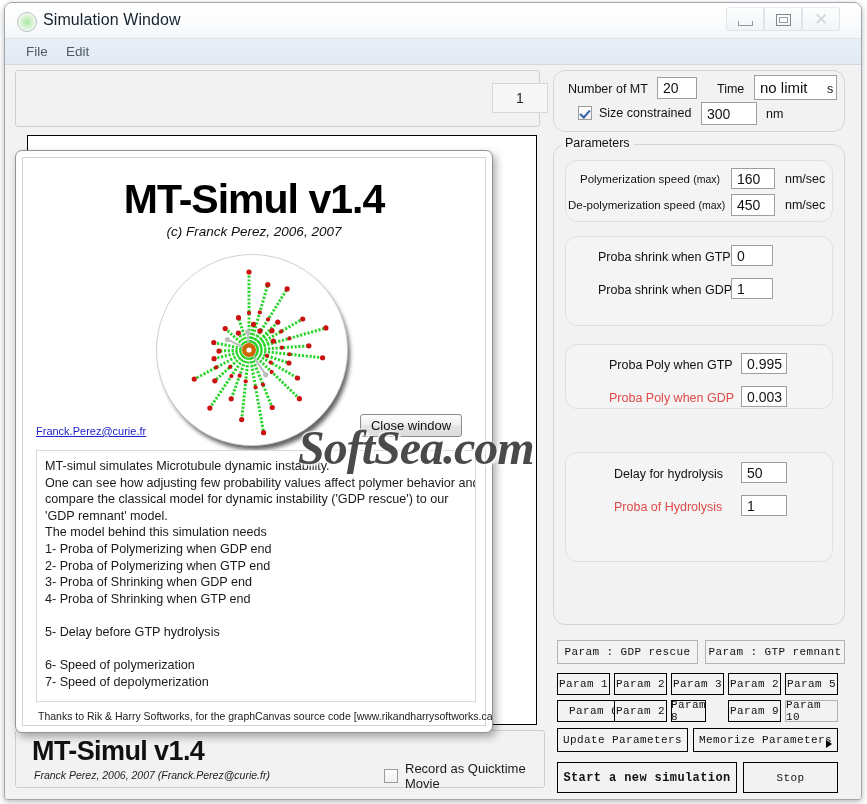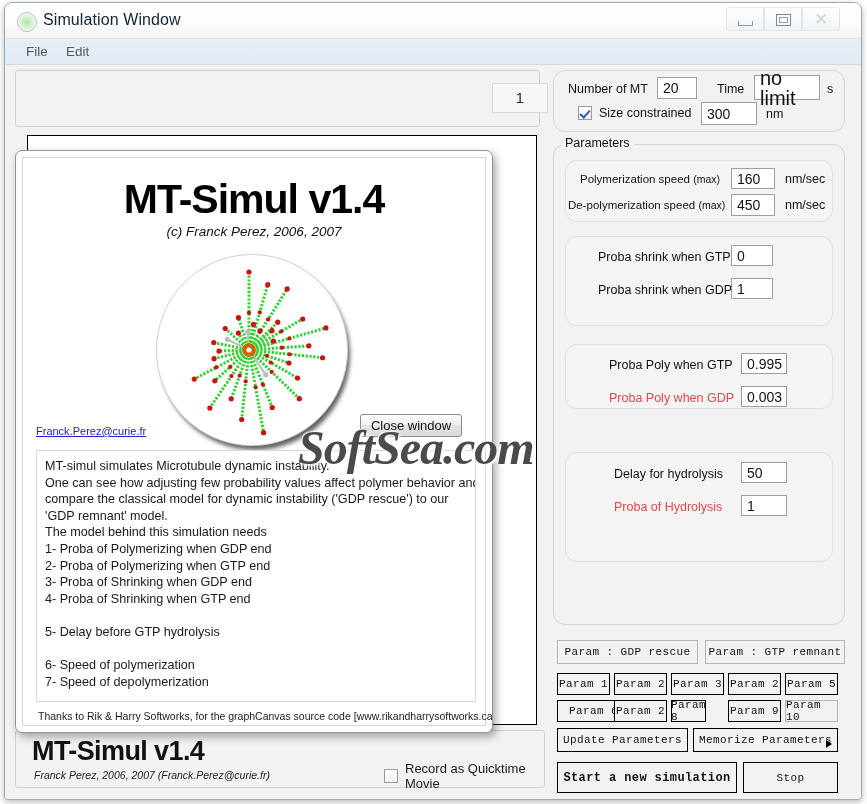--- a/index.html
+++ b/index.html
@@ -385,21 +385,21 @@
         </div>
       </div>
     </div>
 
     <div id="right-pane">
 
       <div class="gbox" style="left:0; top:0; width:292px; height:62px;">
         <div class="flabel" style="left:14px; top:11px;">Number of MT</div>
         <div class="fld" style="left:103px; top:6px; width:40px; height:22px;">20</div>
         <div class="flabel" style="left:163px; top:11px;">Time</div>
-        <div class="fld" style="left:200px; top:4px; width:66px; height:25px; font-size:20px;">no limit</div>
+        <div class="fld" style="left:200px; top:4px; width:83px; height:25px; font-size:15px;">no limit</div>
         <div class="unit" style="left:273px; top:11px;">s</div>
 
         <div class="chk checked" style="position:absolute; left:24px; top:35px;"></div>
         <div class="flabel" style="left:45px; top:35px;">Size constrained</div>
         <div class="fld" style="left:147px; top:31px; width:56px; height:23px;">300</div>
         <div class="unit" style="left:212px; top:36px;">nm</div>
       </div>
 
       <div class="gbox" style="left:0; top:74px; width:292px; height:481px; background:#f2f2f2;"></div>
       <div class="glabel" style="left:8px; top:66px;">Parameters</div>

